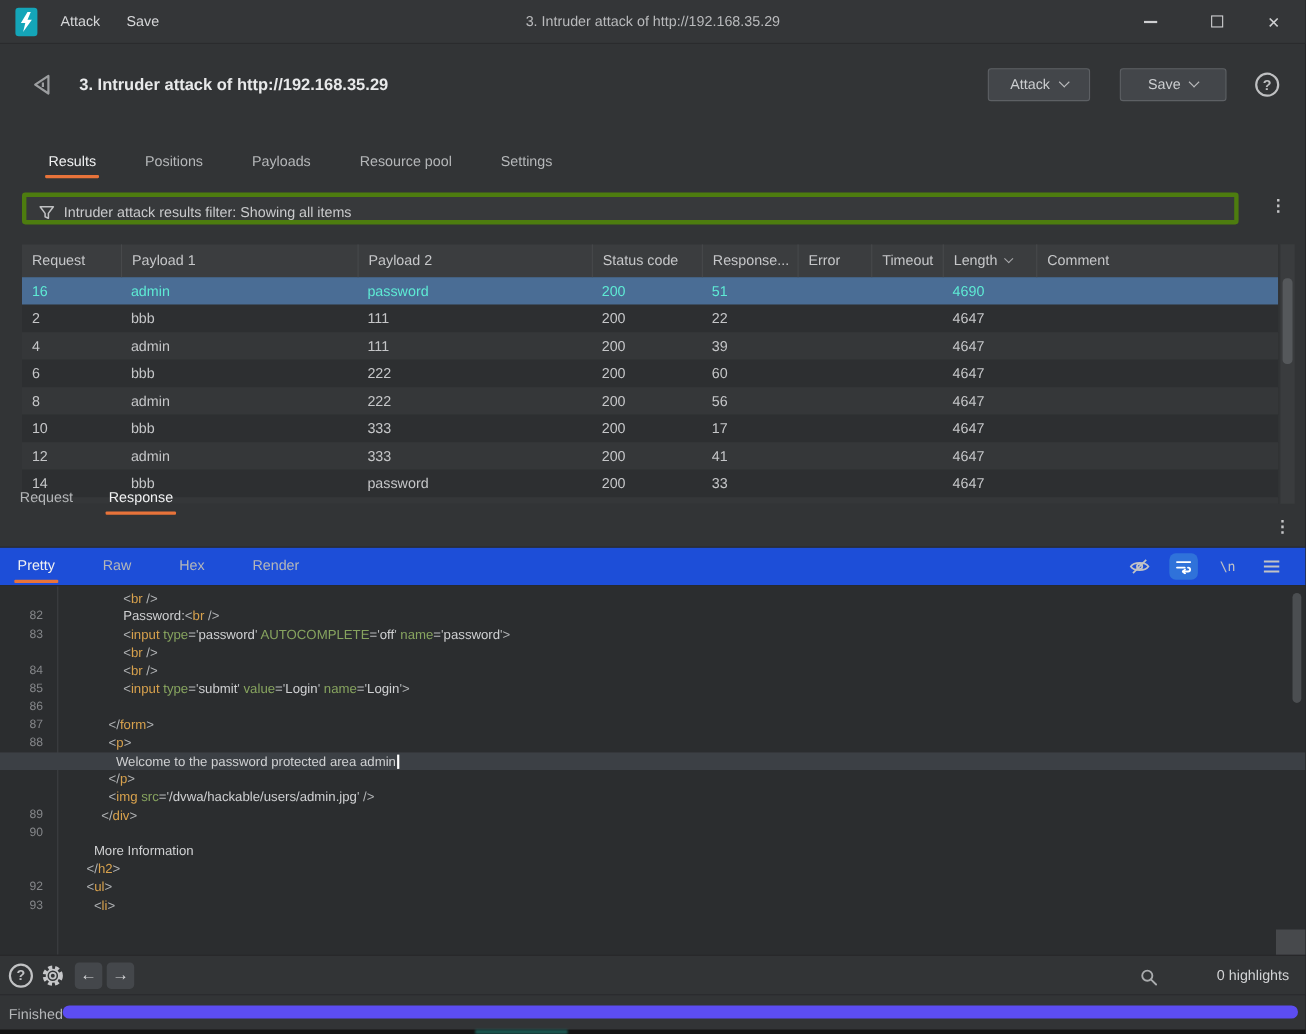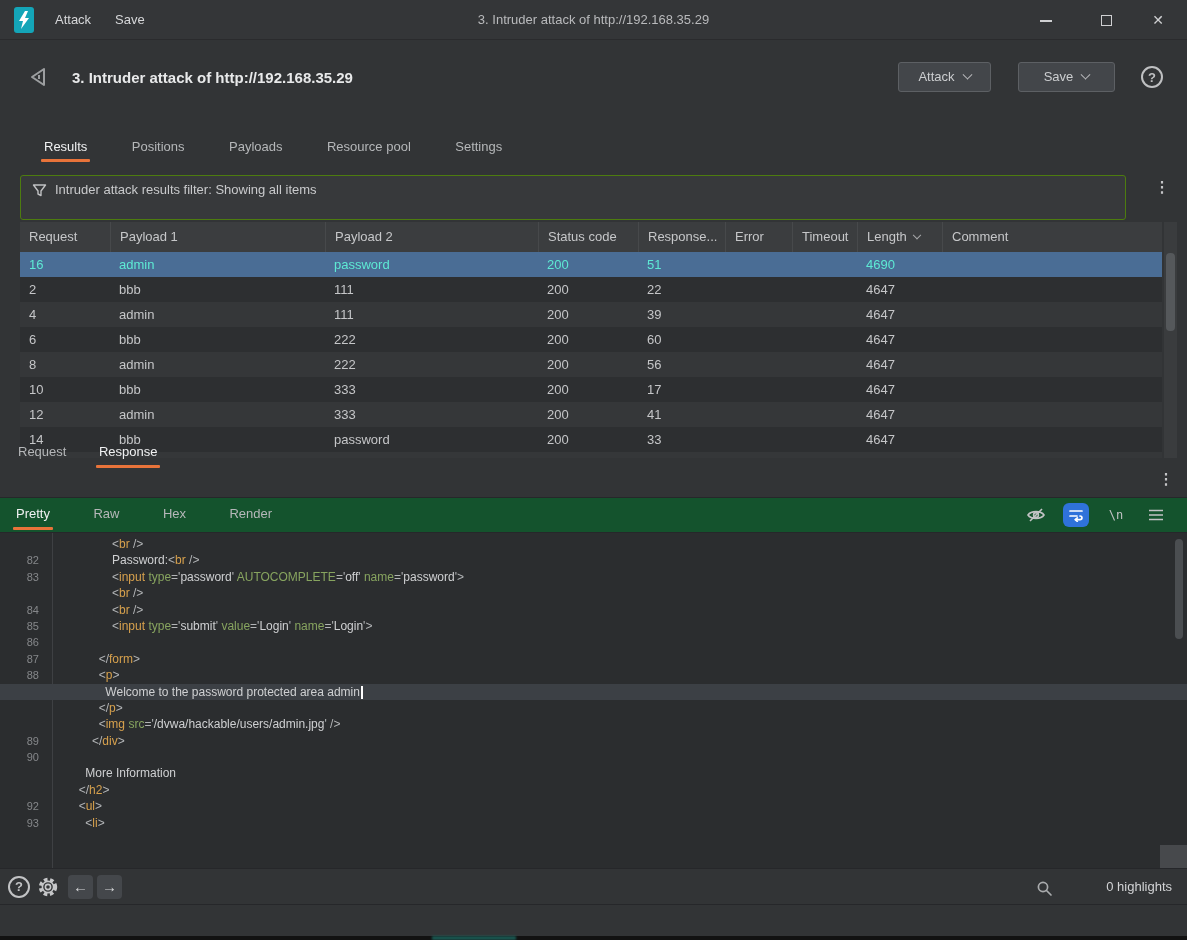--- a/index.html
+++ b/index.html
@@ -30,21 +30,21 @@
   .chev { display:inline-block; width:7px; height:7px; border-right:1.6px solid #b9babc; border-bottom:1.6px solid #b9babc; transform:rotate(45deg) translate(-2px,-2px); }
   .help-circle { position:absolute; left:1141px; top:66px; width:22px; height:22px; border:2px solid #bfc0c2; border-radius:50%; text-align:center; line-height:20px; font-size:13px; font-weight:bold; color:#bfc0c2; }
 
   
   .tabs-row { position:absolute; top:130px; left:0; right:0; height:34px; padding-left:44px; }
   .tab { position:relative; display:inline-block; margin-right:40px; padding:9px 0 8px; font-size:13px; color:#b5b7b9; cursor:default; }
   .tab.active { color:#f0f1f2; }
   .tab.active::after { content:""; position:absolute; left:-3px; right:-3px; bottom:0; height:3px; background:var(--accent,#e8733a); border-radius:1px; }
 
   
-  .filter-bar { position:absolute; top:175px; left:20px; width:1106px; height:45px; background:#37393b; border:1px solid #4d7c0f; border-radius:3px; line-height:27px; }
+  .filter-bar { position:absolute; top:175px; left:20px; width:1106px; height:29px; background:#37393b; border:4px solid #4d7c0f; border-radius:3px; line-height:27px; }
   .filter-bar svg { position:absolute; left:11px; top:7px; }
   .filter-label { position:absolute; left:34px; font-size:13px; color:#c9cacc; }
   .kebab { position:absolute; width:20px; text-align:center; font-size:15px; font-weight:bold; color:#c4c5c7; letter-spacing:0; }
   .kebab-filter { top:178px; left:1152px; }
   .kebab-viewer { top:470px; left:1156px; }
 
   
   .rtable { position:absolute; top:222px; left:20px; width:1142px; height:236px; overflow:hidden; background:#313335; }
   .thead { display:grid; grid-template-columns:90px 215px 213px 100px 87px 67px 65px 85px 1fr; height:30px; background:#3b3d3f; }
   .th { font-size:13px; color:#c6c7c9; line-height:30px; padding-left:9px; border-left:1px solid #47494b; white-space:nowrap; overflow:hidden; }
@@ -63,21 +63,21 @@
   .vs-edit .thumb { position:absolute; top:2px; left:0; width:8px; height:100px; background:#4b4e51; border-radius:4px; }
   .scroll-corner { position:absolute; left:1160px; top:845px; width:27px; height:23px; background:#47494c; }
 
   
   .reqres-row { position:absolute; top:436px; left:0; right:0; height:33px; padding-left:18px; }
   .reqres-row .tab { margin-right:28px; padding:8px 0 9px; }
   .hline { position:absolute; left:0; right:0; height:1px; background:#26272a; }
   .hl-1 { top:497px; } .hl-2 { top:532px; } .hl-3 { top:868px; } .hl-4 { top:904px; }
 
   
-  .modes-row { position:absolute; top:498px; left:0; right:0; height:34px; padding-left:16px; background:#14532d; }
+  .modes-row { position:absolute; top:498px; left:0; right:0; height:34px; padding-left:16px; background:#1d4ed8; }
   .modes-row .tab { margin-right:39px; padding:8px 0 9px; }
   .edit-tools { position:absolute; top:503px; right:18px; height:24px; display:flex; align-items:center; gap:14px; }
   .tool { width:26px; height:24px; display:flex; align-items:center; justify-content:center; color:#c2c3c5; }
   .tool.wrap-on { background:var(--wrap,#2f72da); border-radius:6px; }
   .nl-label { font-size:12px; color:#c2c3c5; font-family:"DejaVu Sans Mono", monospace; }
 
   
   .editor { position:absolute; top:533px; left:0; width:1187px; height:335px; background:#2b2d2f; overflow:hidden; padding-top:3px; }
   .gutterline { position:absolute; top:0; bottom:0; left:52px; width:1px; background:#3e4043; }
   .codeline { position:relative; display:flex; height:16.4px; line-height:16.4px; font-family:Liberation Sans, sans-serif; font-size:12px; white-space:pre; }
@@ -357,17 +357,21 @@
     <span class="search-mag">
       <svg width="17" height="17" viewBox="0 0 17 17">
           <circle cx="7" cy="7" r="4.6" fill="none" stroke="#a9abad" stroke-width="1.7"></circle>
           <path d="M10.5 10.5 L15 15" stroke="#a9abad" stroke-width="1.7" stroke-linecap="round"></path>
         </svg>
     </span>
     <span class="highlights">0 highlights</span>
   </div>
   <div class="hline hl-4"></div>
 
+  <div class="statusrow">
+    <span class="status-label">Finished</span>
+    <div class="progress"></div>
+  </div>
   <div class="bottomstrip">
     <div class="taskbar-peek"></div>
   </div>
 
 </div>
 
 </body></html>

